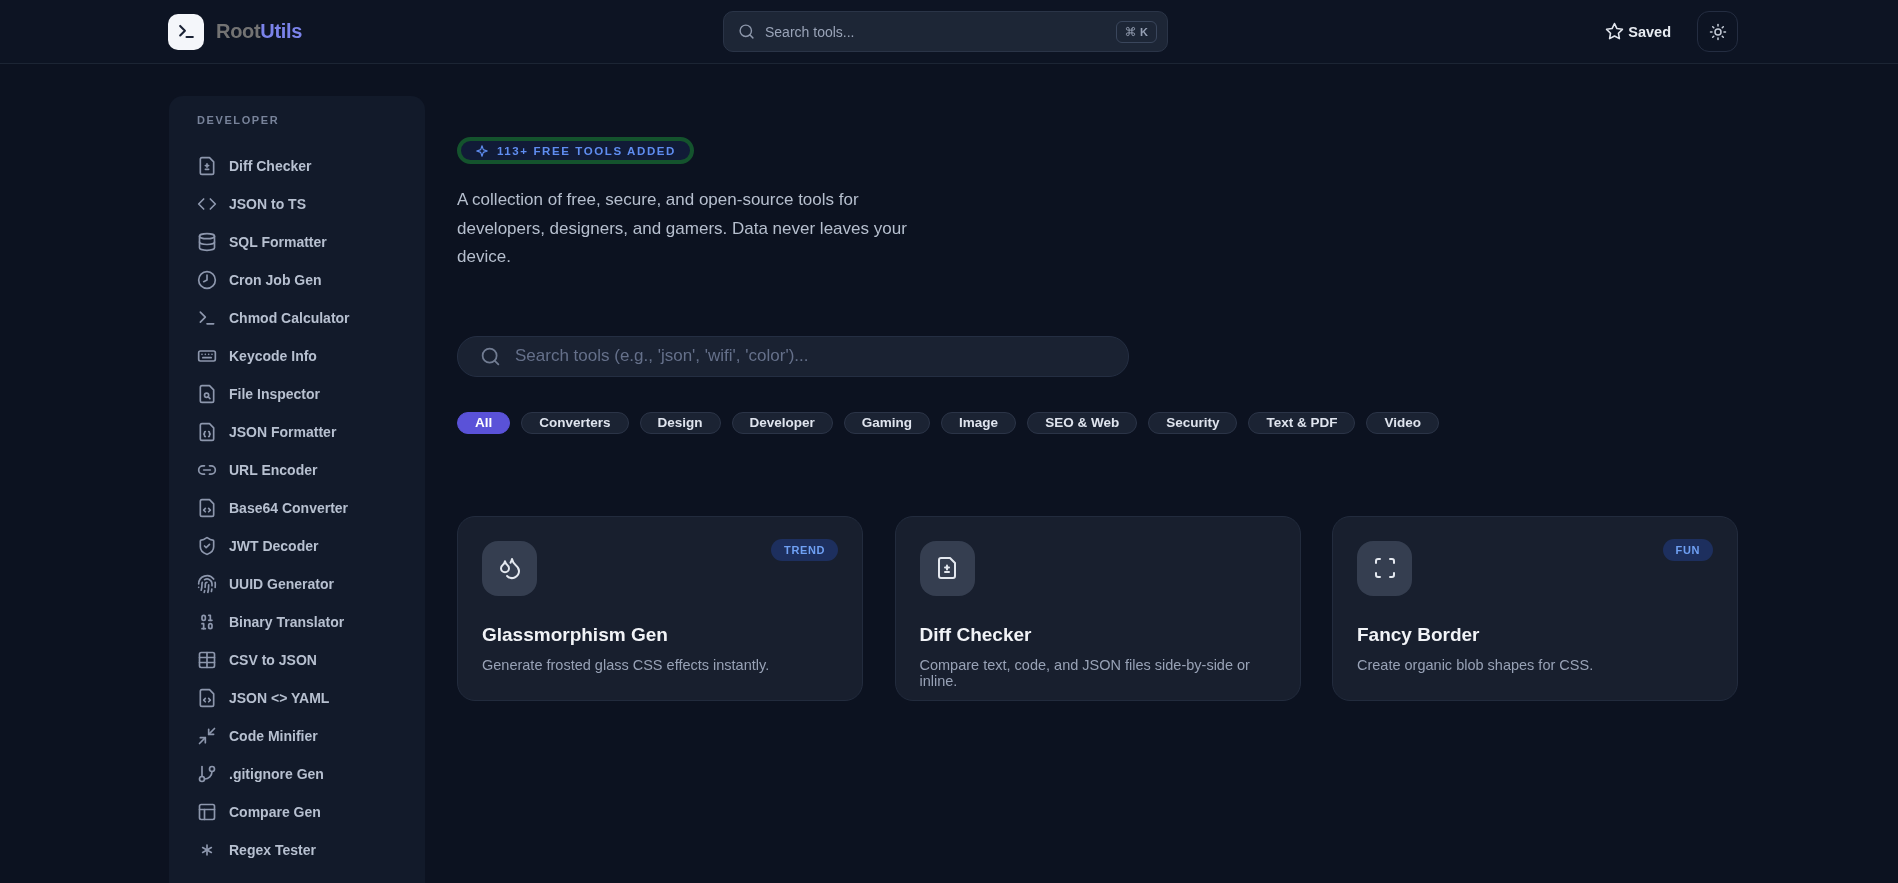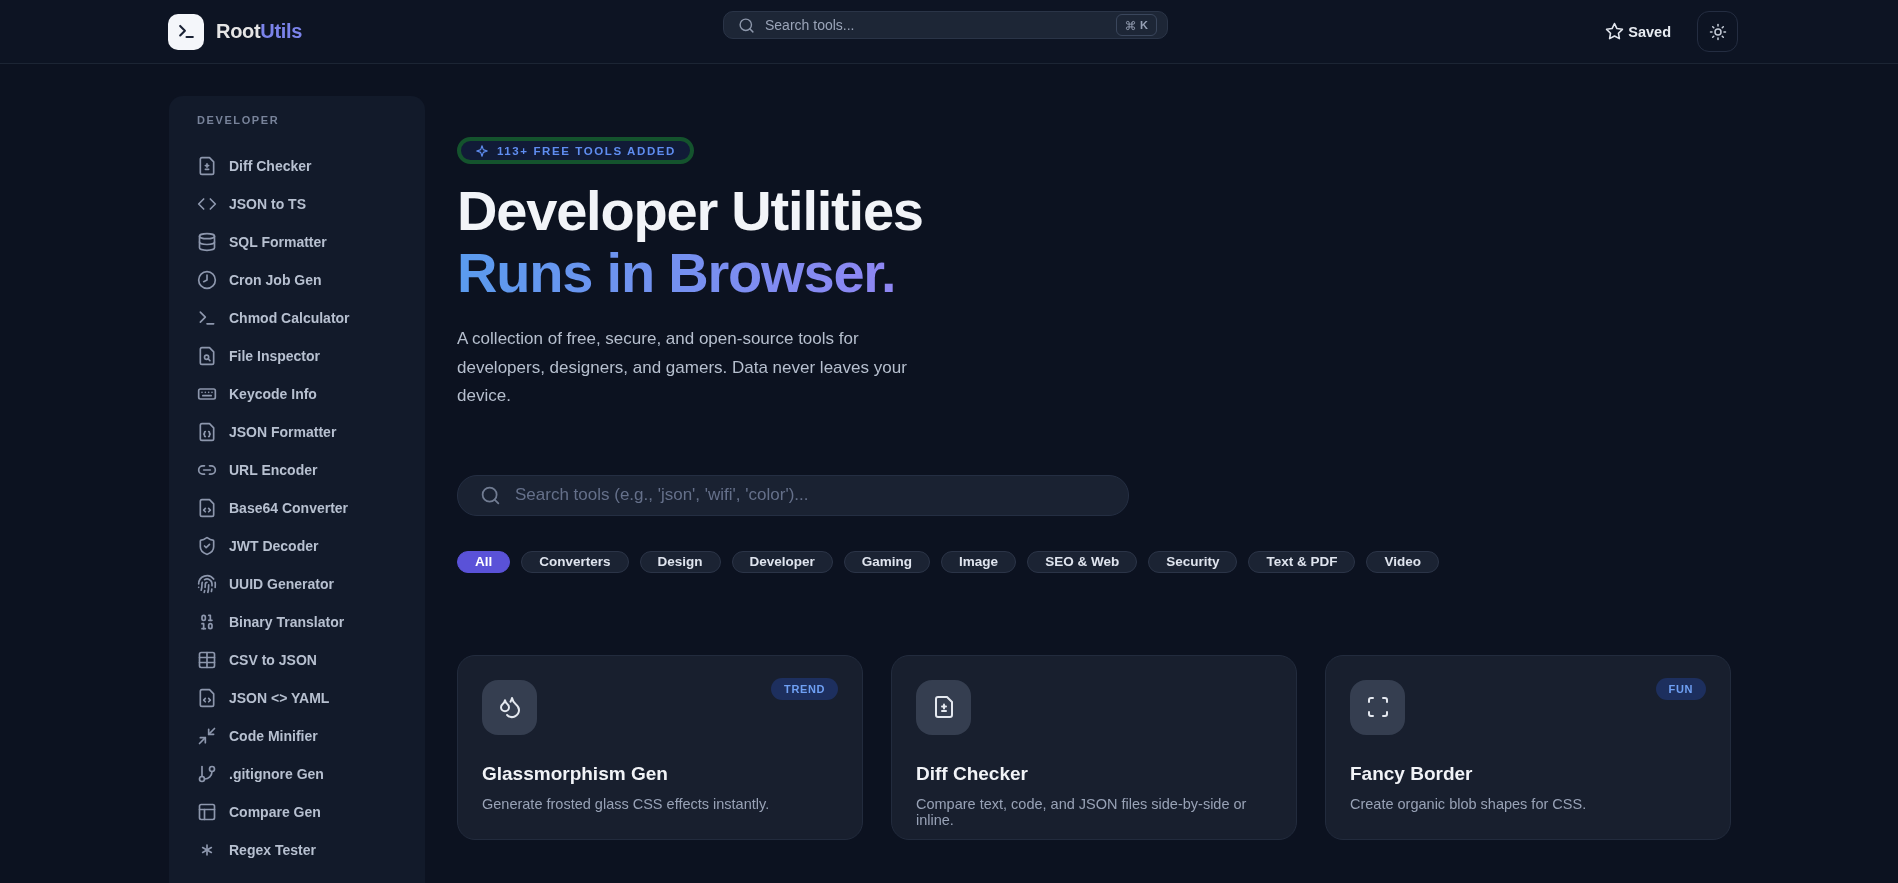--- a/index.html
+++ b/index.html
@@ -16,24 +16,24 @@
     background:#0d1423; border-bottom:1px solid #1c2534;
     display:flex; align-items:center;
   }
   .brand { position:absolute; left:168px; display:flex; align-items:center; gap:12px; cursor:pointer; }
   .brand-logo {
     width:36px; height:36px; background:#f4f6fa; border-radius:10px;
     display:flex; align-items:center; justify-content:center; color:#1a2235;
   }
   .brand-logo svg { width:19px; height:19px; stroke-width:2.6; }
   .brand-text { font-size:20px; font-weight:800; letter-spacing:-0.3px; }
-  .brand-text .b1 { color:#e5e5e5; }
+  .brand-text .b1 { color:#737373; }
   .brand-text .b2 { color:#7b83ea; }
   .nav-search {
-    position:absolute; left:723px; top:11px; width:445px; height:28px;
+    position:absolute; left:723px; top:11px; width:445px; height:41px;
     background:#1d2636; border:1px solid #2a3447; border-radius:10px;
     display:flex; align-items:center; padding:0 10px 0 14px; cursor:text;
   }
   .nav-search .s-icon { width:17px; height:17px; color:#8d97ab; display:flex; }
   .nav-search .s-ph { margin-left:10px; font-size:14px; color:#9aa4b8; flex:1; }
   .nav-kbd {
     display:flex; align-items:center; gap:4px;
     border:1px solid #3a465c; border-radius:6px; padding:4px 8px;
     color:#97a1b5; font-size:11px; font-weight:700;
   }
@@ -89,21 +89,21 @@
   .hero-search .s-icon { width:21px; height:21px; color:#717c92; display:flex; }
   .hero-search .s-ph { margin-left:14px; font-size:17px; color:#65708a; }
   .pills { margin-top:35px; display:flex; gap:11px; }
   .pill {
     height:22px; padding:0 17px; border-radius:11px;
     background:#1b2333; border:1px solid #2b3447;
     color:#dfe4ee; font-size:13.5px; font-weight:700;
     font-family:"Liberation Sans", sans-serif; cursor:pointer;
   }
   .pill.active { background:#5a52d8; border-color:#5a52d8; color:#ffffff; }
-  .cards { margin-top:82px; display:flex; gap:28px; }
+  .cards { margin-top:82px; display:flex; gap:28px;justify-content:space-between; }
   .card {
     position:relative; width:406px; height:185px;
     background:#181f2e; border:1px solid #222b3d; border-radius:18px;
     padding:24px; cursor:pointer;
   }
   .card-tile {
     width:55px; height:55px; border-radius:16px; background:#353e50;
     display:flex; align-items:center; justify-content:center; color:#e4e8ef;
   }
   .card-tile svg { width:24px; height:24px; }
@@ -221,39 +221,39 @@
           <svg viewBox="0 0 24 24" width="100%" height="100%" fill="none" stroke="currentColor" stroke-width="2" stroke-linecap="round" stroke-linejoin="round">
             <polyline points="4 17 10 11 4 5"></polyline>
             <line x1="12" y1="19" x2="20" y2="19"></line>
           </svg>
         </span>
         <span class="si-label">Chmod Calculator</span>
       </div>
       <div class="side-item">
         <span class="si-icon">
           <svg viewBox="0 0 24 24" width="100%" height="100%" fill="none" stroke="currentColor" stroke-width="2" stroke-linecap="round" stroke-linejoin="round">
-            <path d="M15 2H6a2 2 0 0 0-2 2v16a2 2 0 0 0 2 2h12a2 2 0 0 0 2-2V7Z"></path>
-            <circle cx="11.5" cy="13.5" r="2.5"></circle>
-            <path d="m13.3 15.3 2.2 2.2"></path>
-          </svg>
-        </span>
-        <span class="si-label">File Inspector</span>
-      </div>
-      <div class="side-item">
-        <span class="si-icon">
-          <svg viewBox="0 0 24 24" width="100%" height="100%" fill="none" stroke="currentColor" stroke-width="2" stroke-linecap="round" stroke-linejoin="round">
             <rect x="2" y="6" width="20" height="12" rx="2"></rect>
             <path d="M6 10h.01"></path>
             <path d="M10 10h.01"></path>
             <path d="M14 10h.01"></path>
             <path d="M18 10h.01"></path>
             <path d="M7 14h10"></path>
           </svg>
         </span>
         <span class="si-label">Keycode Info</span>
+      </div>
+      <div class="side-item">
+        <span class="si-icon">
+          <svg viewBox="0 0 24 24" width="100%" height="100%" fill="none" stroke="currentColor" stroke-width="2" stroke-linecap="round" stroke-linejoin="round">
+            <path d="M15 2H6a2 2 0 0 0-2 2v16a2 2 0 0 0 2 2h12a2 2 0 0 0 2-2V7Z"></path>
+            <circle cx="11.5" cy="13.5" r="2.5"></circle>
+            <path d="m13.3 15.3 2.2 2.2"></path>
+          </svg>
+        </span>
+        <span class="si-label">File Inspector</span>
       </div>
       <div class="side-item">
         <span class="si-icon">
           <svg viewBox="0 0 24 24" width="100%" height="100%" fill="none" stroke="currentColor" stroke-width="2" stroke-linecap="round" stroke-linejoin="round">
             <path d="M15 2H6a2 2 0 0 0-2 2v16a2 2 0 0 0 2 2h12a2 2 0 0 0 2-2V7Z"></path>
             <path d="M10 11.5a1 1 0 0 0-1 1v1a1 1 0 0 1-1 1 1 1 0 0 1 1 1v1a1 1 0 0 0 1 1"></path>
             <path d="M14 17.5a1 1 0 0 0 1-1v-1a1 1 0 0 1 1-1 1 1 0 0 1-1-1v-1a1 1 0 0 0-1-1"></path>
           </svg>
         </span>
         <span class="si-label">JSON Formatter</span>
@@ -385,24 +385,20 @@
 <main class="main">
   <div class="hero-badge">
     <span class="hb-icon">
         <svg viewBox="0 0 24 24" width="100%" height="100%" fill="none" stroke="currentColor" stroke-width="2" stroke-linecap="round" stroke-linejoin="round">
           <path d="m12 3-1.9 5.8a2 2 0 0 1-1.3 1.3L3 12l5.8 1.9a2 2 0 0 1 1.3 1.3L12 21l1.9-5.8a2 2 0 0 1 1.3-1.3L21 12l-5.8-1.9a2 2 0 0 1-1.3-1.3Z"></path>
         </svg>
       </span>
     <span>113+ FREE TOOLS ADDED</span>
   </div>
 
-  <h1 class="hero-title">
-    <span class="line1">Developer Utilities</span><br>
-    <span class="line2" style="background-image: linear-gradient(90deg, rgb(90, 155, 238), rgb(143, 134, 242));">Runs in Browser.</span>
-  </h1>
 
   <p class="hero-desc">A collection of free, secure, and open-source tools for developers, designers, and gamers. Data never leaves your device.</p>
 
   <div class="hero-search">
     <span class="s-icon">
         <svg viewBox="0 0 24 24" width="100%" height="100%" fill="none" stroke="currentColor" stroke-width="2" stroke-linecap="round" stroke-linejoin="round">
           <circle cx="11" cy="11" r="8"></circle>
           <line x1="21" y1="21" x2="16.65" y2="16.65"></line>
         </svg>
       </span>

